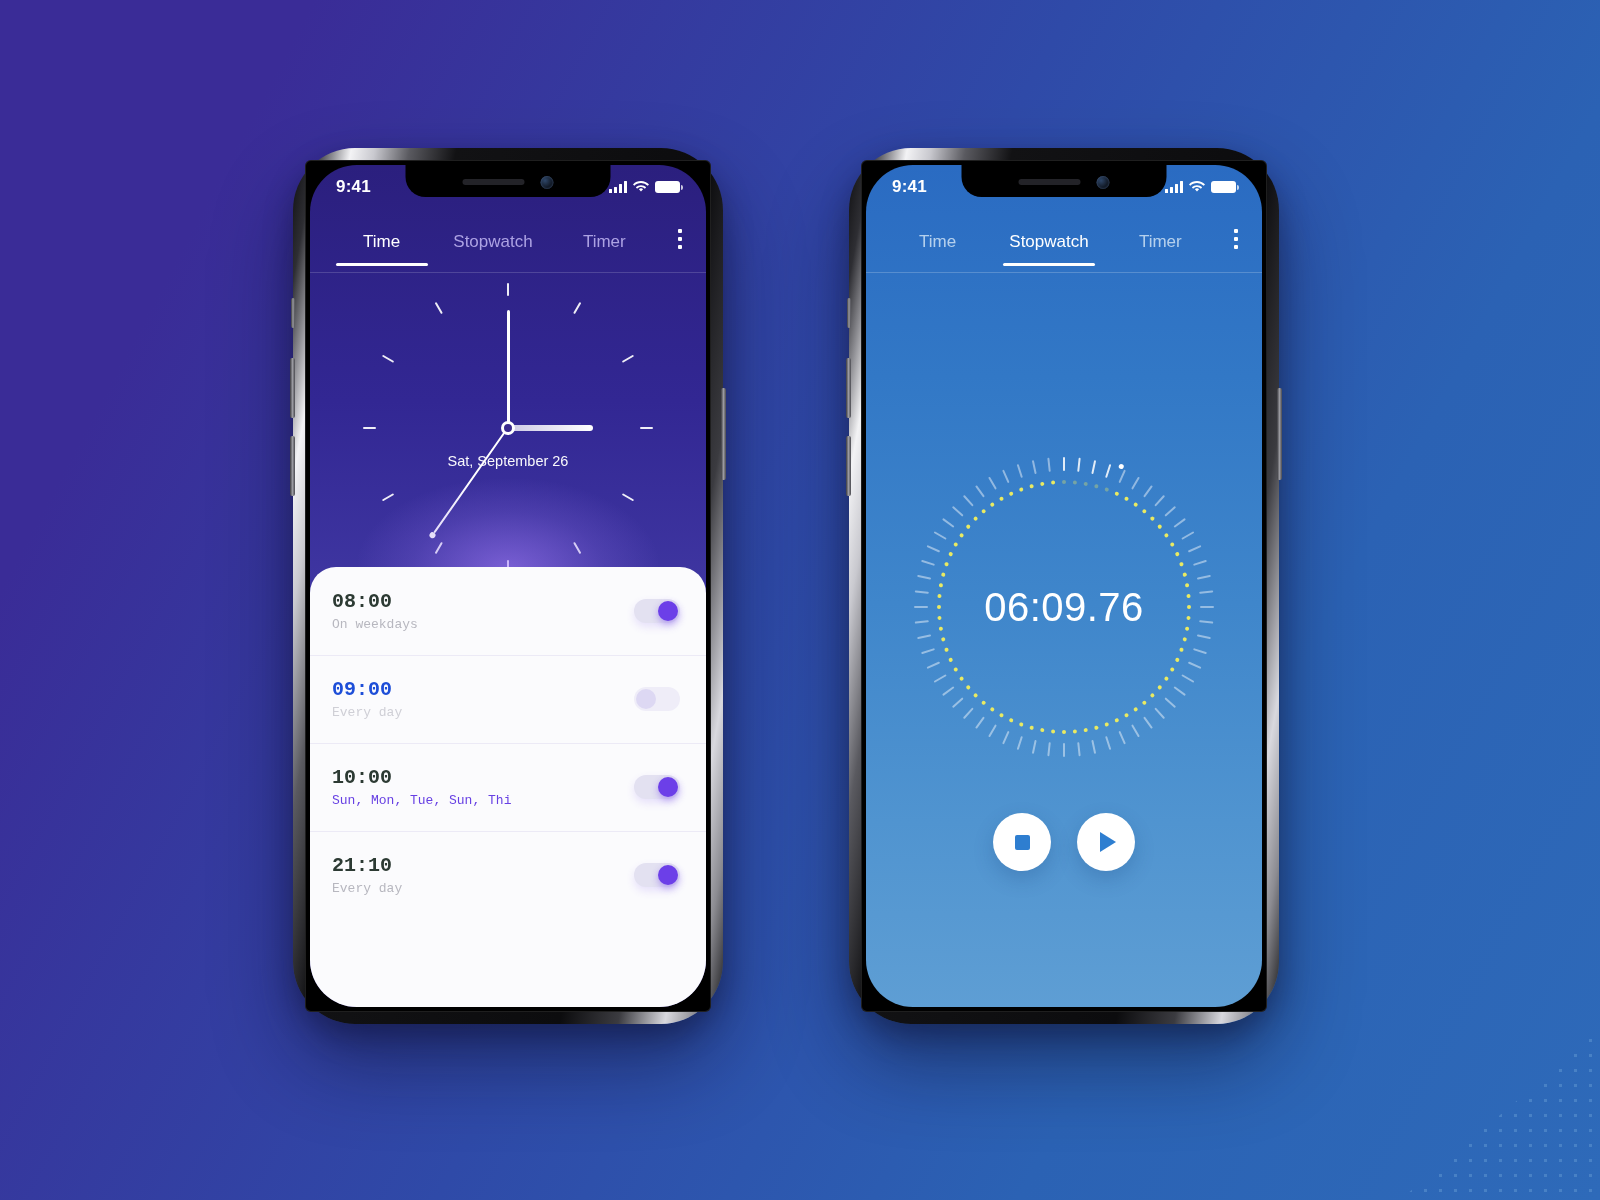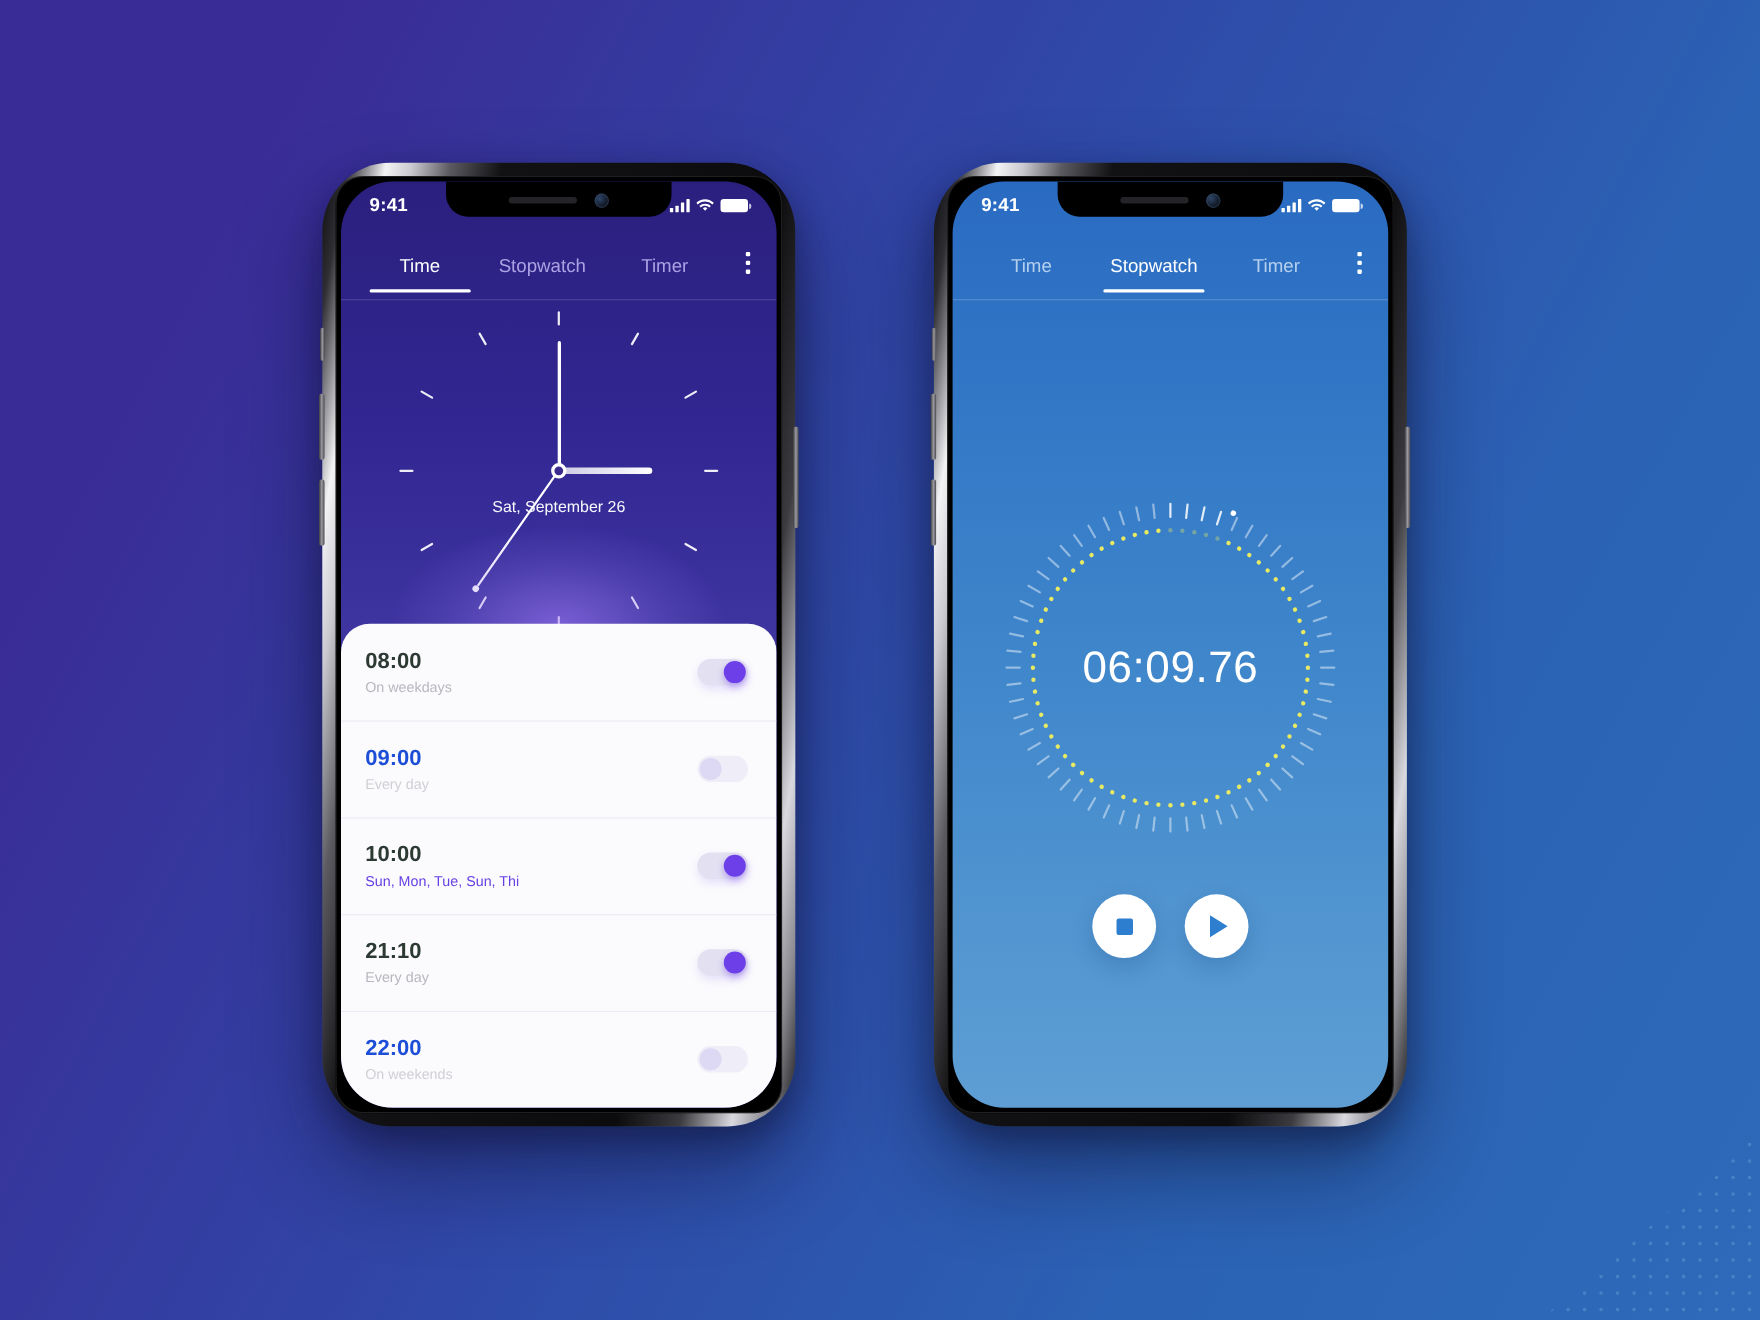--- a/index.html
+++ b/index.html
@@ -32,21 +32,21 @@
     position: absolute;
     width: 430px; height: 876px;
     border-radius: 62px;
     background: linear-gradient(100deg,#0b0b0d 0%,#2e2e33 4%,#8e8e93 7%,#f3f3f5 10%,#c9c9cf 14%,#5a5a60 20%,#121214 28%,#0c0c0e 72%,#3b3b40 82%,#d8d8de 90%,#8b8b91 95%,#141416 100%);
     padding: 12px;
     box-shadow: 0 40px 80px rgba(10,10,40,.45), 0 12px 28px rgba(10,10,40,.35);
   }
   .phone-inner {
     position: relative;
     width: 100%; height: 100%;
-    border-radius: 25px;
+    border-radius: 6px;
     background: #000;
     padding: 5px;
     box-shadow: inset 0 0 0 1px rgba(255,255,255,.12);
   }
   .screen {
     position: relative;
     width: 100%; height: 100%;
     border-radius: 47px;
     overflow: hidden;
   }
@@ -177,20 +177,21 @@
   .alarm-card {
     position: absolute; left: 0; right: 0; bottom: 0; height: 440px;
     background: #fbfbfd;
     border-top-left-radius: 26px; border-top-right-radius: 26px;
     overflow: hidden;
   }
   .alarm-row {
     position: relative; height: 88px;
     display: flex; align-items: center; justify-content: space-between;
     padding: 0 26px 0 22px;
+    font-family: Liberation Mono, monospace;
   }
   .alarm-row + .alarm-row::before {
     content: ""; position: absolute; left: 0; right: 0; top: 0;
     height: 1px; background: #eceaf6;
   }
   .alarm-time { font-size: 20px; font-weight: bold; color: #2c3a33; line-height: 1.15; }
   .alarm-sub  { font-size: 13px; color: #b7b7bf; margin-top: 4px; }
   .alarm-row.off .alarm-time { color: #1d4ed8; }
   .alarm-row.off .alarm-sub  { color: #cfcfd6; }
   .alarm-sub.accent { color: #6740e3; }
@@ -383,29 +384,20 @@
           <div class="alarm-row">
             <div>
               <div class="alarm-time">21:10</div>
               <div class="alarm-sub">Every day</div>
             </div>
             <div class="toggle">
                 <span class="knob"></span>
               </div>
           </div>
 
-          <div class="alarm-row off">
-            <div>
-              <div class="alarm-time">22:00</div>
-              <div class="alarm-sub">On weekends</div>
-            </div>
-            <div class="toggle off">
-                <span class="knob"></span>
-              </div>
-          </div>
         </div>
 
       </div>
     </div>
   </div>
 
   <div class="phone" id="phone2">
     <div class="side-btn sb-mute"></div>
     <div class="side-btn sb-vup"></div>
     <div class="side-btn sb-vdn"></div>

